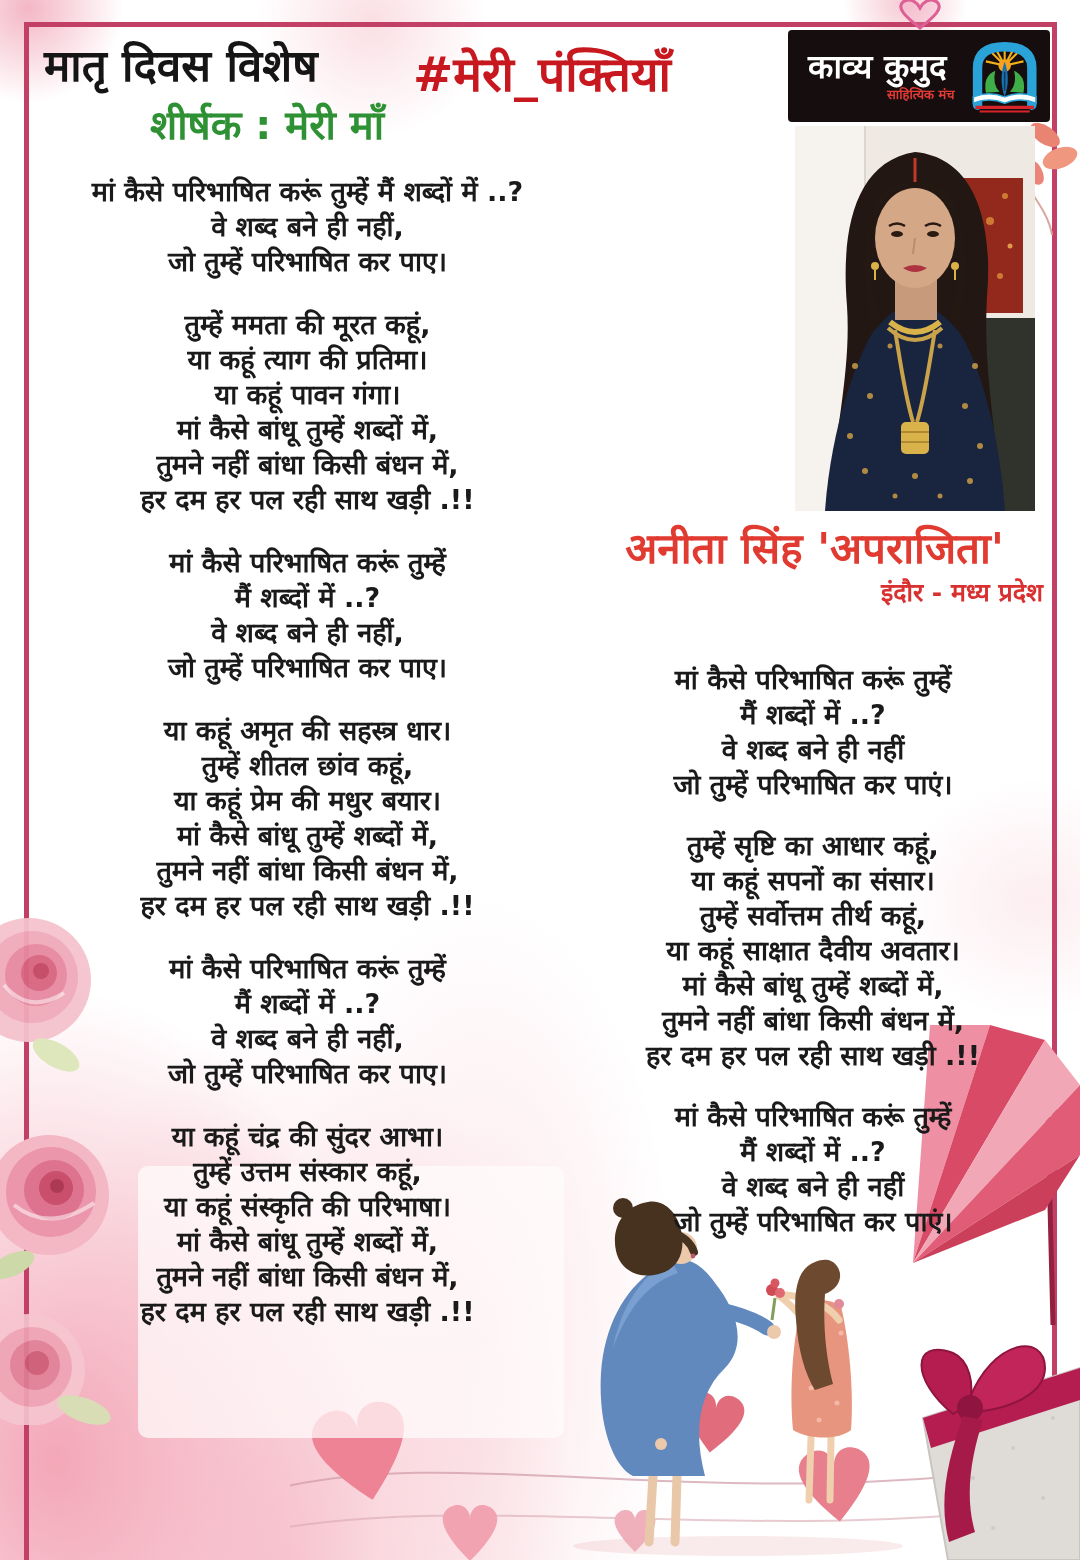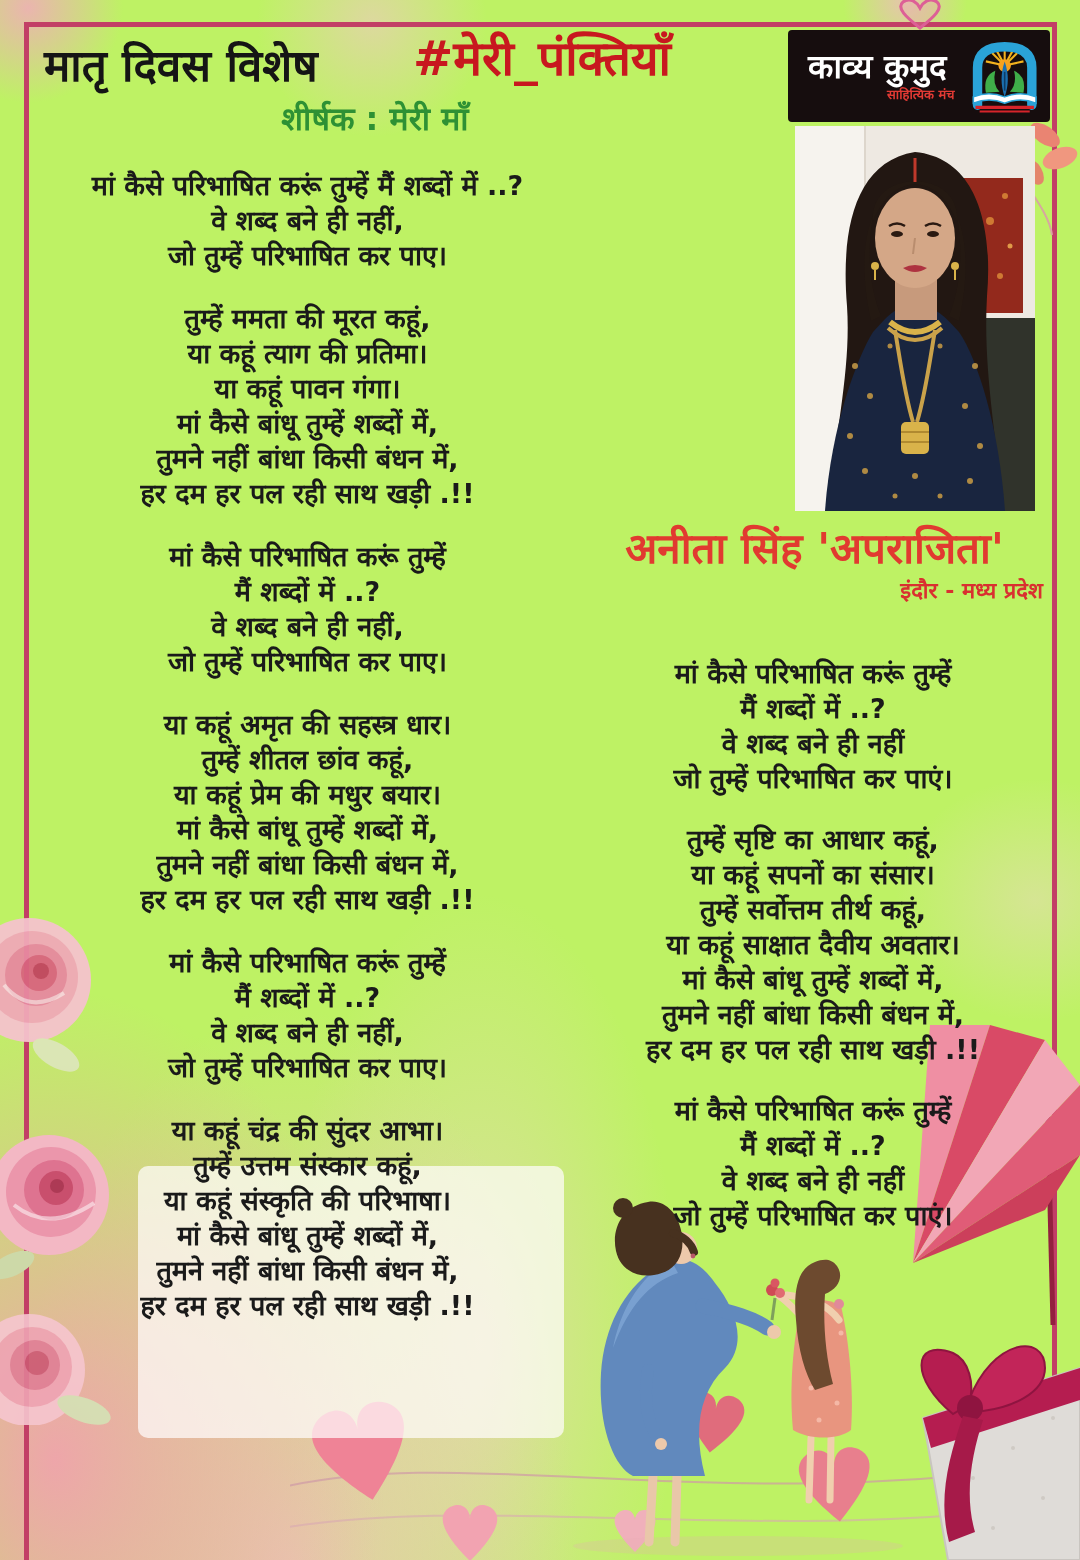--- a/index.html
+++ b/index.html
@@ -1,18 +1,18 @@
 <!DOCTYPE html>
 <html><head>
 <meta charset="utf-8">
 <style>
   html,body{margin:0;padding:0;background:#efe7e6;}
   .canvas{
     position:relative;width:1080px;height:1560px;overflow:hidden;
-    background:#bef264;
+    background:#ffffff;
     font-family:"DejaVu Sans",sans-serif;
   }
   
   .bg-wash{
     position:absolute;inset:0;z-index:1;
     background-image:
       radial-gradient(circle at 28px 8px,  rgba(242,170,188,.85), rgba(242,170,188,0) 95px),
       radial-gradient(circle at 372px 22px, rgba(246,196,206,.55), rgba(246,196,206,0) 115px),
       radial-gradient(circle at 905px 2px,  rgba(243,182,196,.75), rgba(243,182,196,0) 62px),
       radial-gradient(ellipse at 55px 1460px,  rgba(242,158,176,.9),  rgba(242,158,176,0) 330px),
@@ -21,46 +21,46 @@
       radial-gradient(ellipse at 1035px 900px, rgba(248,210,218,.4),  rgba(248,210,218,0) 140px);
   }
   
   .frame-line{position:absolute;background:#c23f66;z-index:2;}
   .frame-top{left:24px;top:22px;width:1033px;height:5px;}
   .frame-left{left:24px;top:22px;width:5px;height:1538px;}
   .frame-right{left:1052px;top:22px;width:5px;height:1538px;}
   
   .event-title{position:absolute;left:44px;top:34px;z-index:6;
     font-size:44px;font-weight:bold;color:#151515;white-space:nowrap;}
-  .hashtag{position:absolute;left:413px;top:24px;z-index:6;
+  .hashtag{position:absolute;left:413px;top:40px;z-index:6;
     font-size:48px;font-weight:bold;color:#c8181f;white-space:nowrap;text-align:right;}
-  .poem-title{position:absolute;left:150px;top:96px;width:450px;text-align:center;z-index:6;
-    font-size:32px;font-weight:bold;color:#2e9134;white-space:nowrap;}
+  .poem-title{position:absolute;left:150px;top:96px;width:450px;text-align:left;z-index:6;
+    font-size:40px;font-weight:bold;color:#2e9134;white-space:nowrap;}
   
   .logo-box{position:absolute;left:788px;top:30px;width:262px;height:92px;z-index:6;
     background:#160d0e;border-radius:4px;display:flex;align-items:center;justify-content:space-between;
     padding:21px 6px;box-sizing:border-box;}
   .logo-texts{width:168px;display:flex;flex-direction:column;align-items:flex-end;}
   .logo-name{font-size:33px;font-weight:bold;color:#ffffff;line-height:38px;white-space:nowrap;
     width:100%;text-align:center;}
   .logo-tagline{font-size:13px;font-weight:bold;color:#e23a34;line-height:18px;white-space:nowrap;
     padding-right:6px;}
   .logo-emblem{width:80px;height:80px;margin-left:4px;}
   
   .photo{position:absolute;left:795px;top:126px;width:240px;height:385px;z-index:6;}
   
   .poet-name{position:absolute;left:567px;top:518px;width:495px;text-align:center;z-index:6;
     font-size:42px;font-weight:bold;color:#e13a30;white-space:nowrap;}
   .poet-location{position:absolute;left:555px;top:574px;width:488px;text-align:right;z-index:6;
-    font-size:22px;font-weight:bold;color:#d93030;white-space:nowrap;}
+    font-size:25px;font-weight:bold;color:#d93030;white-space:nowrap;}
   
   .poem-col{position:absolute;z-index:6;}
   .poem-left{left:60px;top:158px;width:495px;}
   .poem-right{left:572px;top:646px;width:482px;}
-  .stanza{margin:10px 0 28px 0;}
+  .stanza{margin:16px 0 28px 0;}
   .poem-right .stanza{margin-bottom:26px;}
   .stanza p{margin:0;text-align:center;font-size:27px;font-weight:bold;color:#1a1a1a;
     line-height:35px;white-space:nowrap;}
   .stanza-backing{position:absolute;left:138px;top:1166px;width:426px;height:272px;z-index:5;
     background:rgba(255,252,252,.72);border-radius:10px;}
   
   .roses{position:absolute;left:-6px;top:865px;width:135px;height:560px;z-index:3;}
   .hearts-strip{position:absolute;left:290px;top:1320px;width:790px;height:240px;z-index:3;}
   .mother-daughter{position:absolute;left:553px;top:1188px;width:420px;height:372px;z-index:4;}
   .umbrella{position:absolute;left:895px;top:1025px;width:185px;height:300px;z-index:4;}

